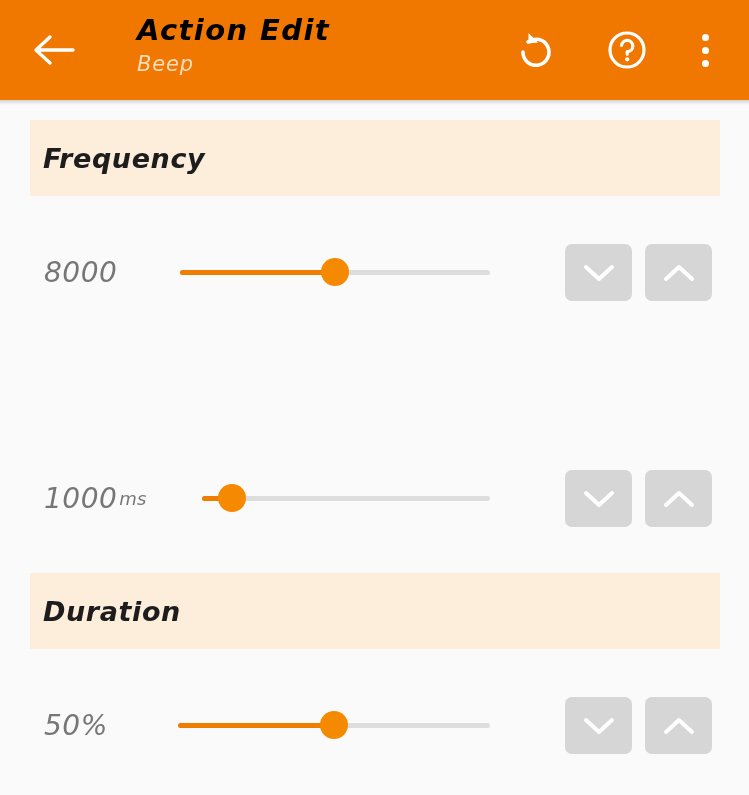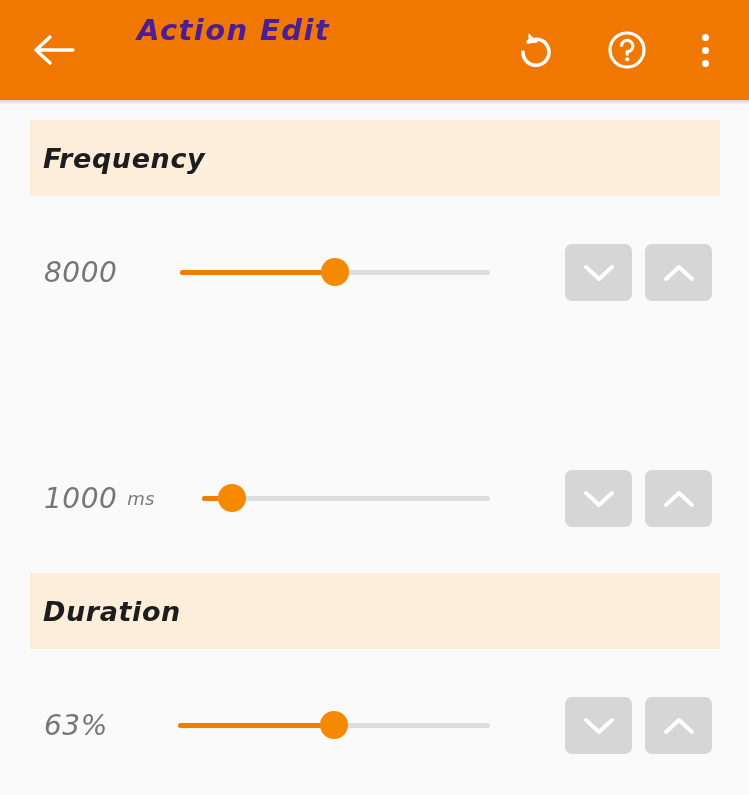--- a/index.html
+++ b/index.html
@@ -50,21 +50,21 @@
     position: absolute;
     left: 137px;
     top: 12px;
     width: 370px;
   }
   .app-title {
     font-family: "DejaVu Sans", sans-serif;
     font-size: 29px;
     font-weight: bold;
     font-style: italic;
-    color: #4c1d95;
+    color: #000000;
     letter-spacing: 1.4px;
     line-height: 36px;
     white-space: nowrap;
   }
   .app-subtitle {
     font-family: "DejaVu Sans", sans-serif;
     font-size: 21px;
     font-style: italic;
     color: #fbdcbe;
     letter-spacing: 0.8px;
@@ -148,21 +148,21 @@
     font-family: "DejaVu Sans", sans-serif;
     font-size: 28px;
     font-style: italic;
     color: #767676;
     letter-spacing: 0.5px;
     white-space: nowrap;
   }
   .value .unit {
     font-size: 18px;
     letter-spacing: 0.3px;
-    margin-left: 10px;
+    margin-left: 2px;
   }
 
   .slider {
     position: absolute;
     left: 180px;
     top: 0;
     width: 310px;
     height: 90px;
   }
   .track {
@@ -218,20 +218,21 @@
     <div class="back-btn">
       <span>
         <svg width="42" height="34" viewBox="0 0 42 34">
           <path d="M3 17 L17 4 M3 17 L17 30 M3 17 L40 17" stroke="#ffffff" stroke-width="3.4" fill="none" stroke-linecap="round" stroke-linejoin="round"></path>
         </svg>
       </span>
     </div>
 
     <div class="titles">
       <div class="app-title">Action Edit</div>
+      <div class="app-subtitle">Beep</div>
     </div>
 
     <div class="bar-action undo">
       <span>
         <svg width="42" height="42" viewBox="0 0 42 42">
           <path d="M14 13 A 13 13 0 1 1 9 23" stroke="#ffffff" stroke-width="3.6" fill="none" stroke-linecap="round"></path>
           <path d="M14.5 4 L14.5 14.5 L24 13.5 Z" fill="#ffffff"></path>
         </svg>
       </span>
     </div>
@@ -320,21 +321,21 @@
         </div>
       </div>
     </div>
 
     <div class="section" style="top:450px;height:240px;">
       <div class="band" style="top:18px;">
         <span class="band-label">Duration</span>
       </div>
       <div class="row" style="top:125px;">
         <div class="value">
-          <span>63%</span>
+          <span>50%</span>
             <span class="unit"></span>
         </div>
 
         <div class="slider" style="left:178px;width:312px;">
           <div class="track" style="width:312px;"></div>
           <div class="track-fill" style="width:156px;"></div>
           <div class="thumb" style="left:156px;"></div>
         </div>
 
         <div class="stepper down">

